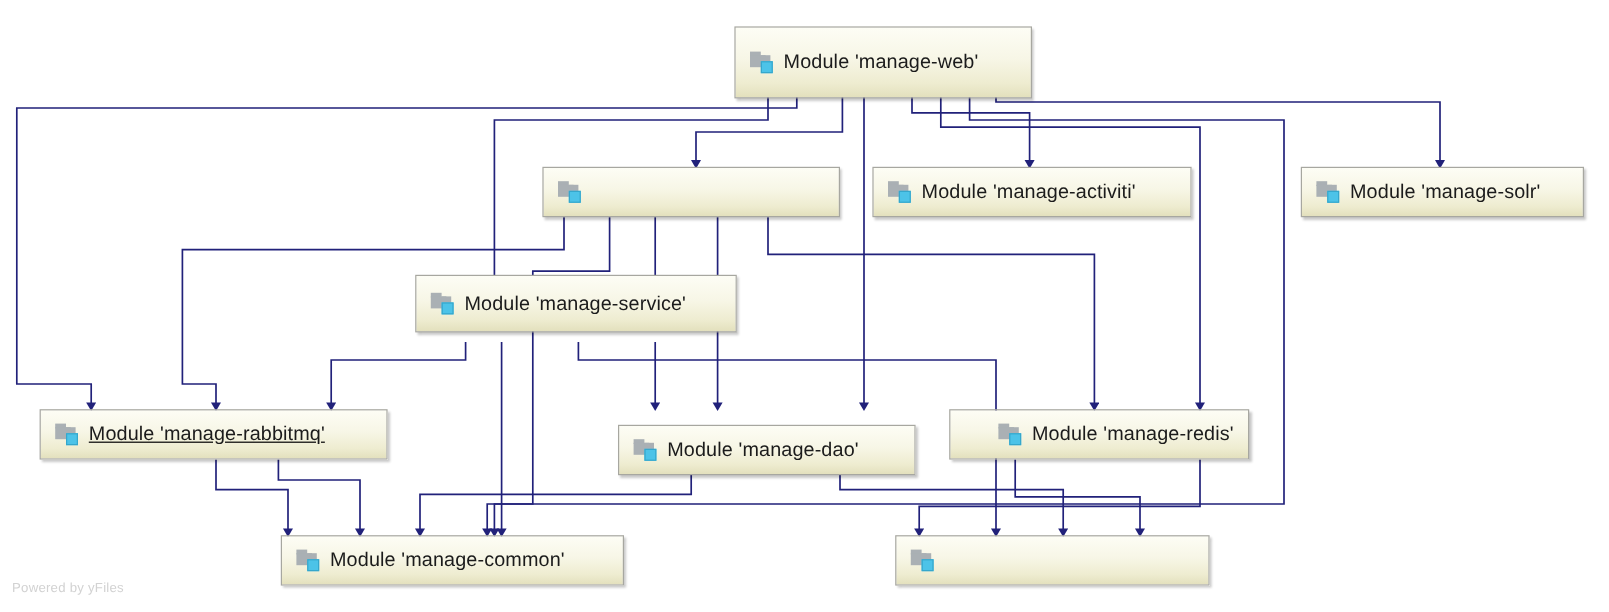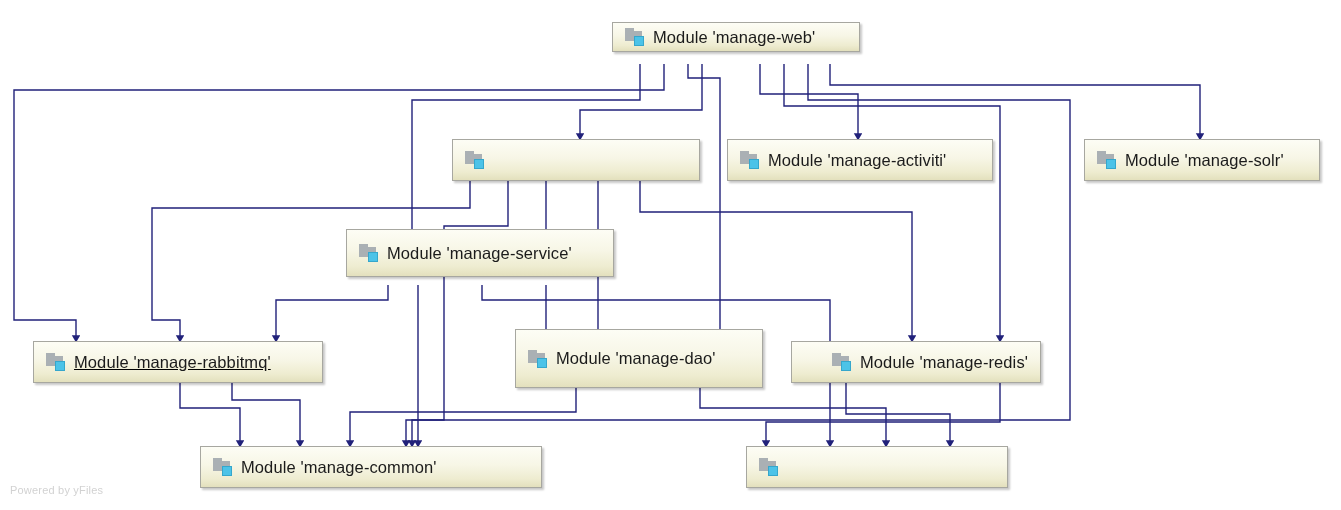--- a/index.html
+++ b/index.html
@@ -56,21 +56,21 @@
         <path d="M180,383 L180,408 L240,408 L240,442" fill="none" stroke="#21217a" stroke-width="1.4" marker-end="url(#arrowhead)"></path>
         <path d="M232,383 L232,400 L300,400 L300,442" fill="none" stroke="#21217a" stroke-width="1.4" marker-end="url(#arrowhead)"></path>
         <path d="M576,383 L576,412 L350,412 L350,442" fill="none" stroke="#21217a" stroke-width="1.4" marker-end="url(#arrowhead)"></path>
         <path d="M700,383 L700,408 L886,408 L886,442" fill="none" stroke="#21217a" stroke-width="1.4" marker-end="url(#arrowhead)"></path>
         <path d="M846,383 L846,414 L950,414 L950,442" fill="none" stroke="#21217a" stroke-width="1.4" marker-end="url(#arrowhead)"></path>
         <path d="M1000,383 L1000,422 L766,422 L766,442" fill="none" stroke="#21217a" stroke-width="1.4" marker-end="url(#arrowhead)"></path>
       </g>
   </svg>
 
   <div id="node-layer">
-      <div class="node" style="left: 612px; top: 22px; width: 248px; height: 30px;">
+      <div class="node" style="left: 612px; top: 22px; width: 248px; height: 60px;">
         <span class="folder-icon">
           <span class="fld-tab"></span>
           <span class="fld-body"></span>
           <span class="fld-notch"></span>
           <span class="fld-chip"></span>
         </span>
         <span class="node-label">Module 'manage-web'</span>
       </div>
       <div class="node" style="left: 452px; top: 139px; width: 248px; height: 42px;">
         <span class="folder-icon">
@@ -109,39 +109,39 @@
       </div>
       <div class="node" style="left: 33px; top: 341px; width: 290px; height: 42px; text-decoration: underline;">
         <span class="folder-icon">
           <span class="fld-tab"></span>
           <span class="fld-body"></span>
           <span class="fld-notch"></span>
           <span class="fld-chip"></span>
         </span>
         <span class="node-label">Module 'manage-rabbitmq'</span>
       </div>
-      <div class="node" style="left: 515px; top: 329px; width: 248px; height: 59px;">
+      <div class="node" style="left: 515px; top: 354px; width: 248px; height: 42px;">
         <span class="folder-icon">
           <span class="fld-tab"></span>
           <span class="fld-body"></span>
           <span class="fld-notch"></span>
           <span class="fld-chip"></span>
         </span>
         <span class="node-label">Module 'manage-dao'</span>
       </div>
       <div class="node" style="left: 791px; top: 341px; width: 250px; height: 42px; padding-left: 40px;">
         <span class="folder-icon">
           <span class="fld-tab"></span>
           <span class="fld-body"></span>
           <span class="fld-notch"></span>
           <span class="fld-chip"></span>
         </span>
         <span class="node-label">Module 'manage-redis'</span>
       </div>
-      <div class="node" style="left: 200px; top: 446px; width: 342px; height: 42px;">
+      <div class="node" style="left: 234px; top: 446px; width: 286px; height: 42px;">
         <span class="folder-icon">
           <span class="fld-tab"></span>
           <span class="fld-body"></span>
           <span class="fld-notch"></span>
           <span class="fld-chip"></span>
         </span>
         <span class="node-label">Module 'manage-common'</span>
       </div>
       <div class="node" style="left: 746px; top: 446px; width: 262px; height: 42px;">
         <span class="folder-icon">

